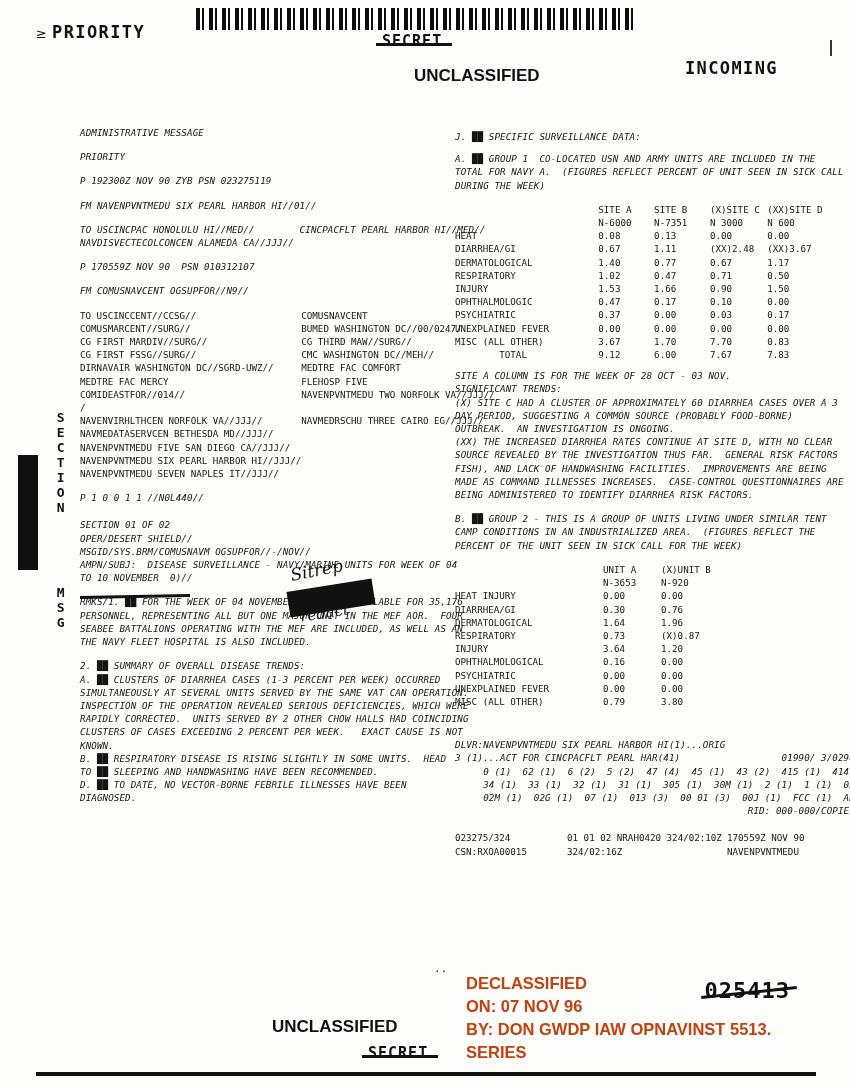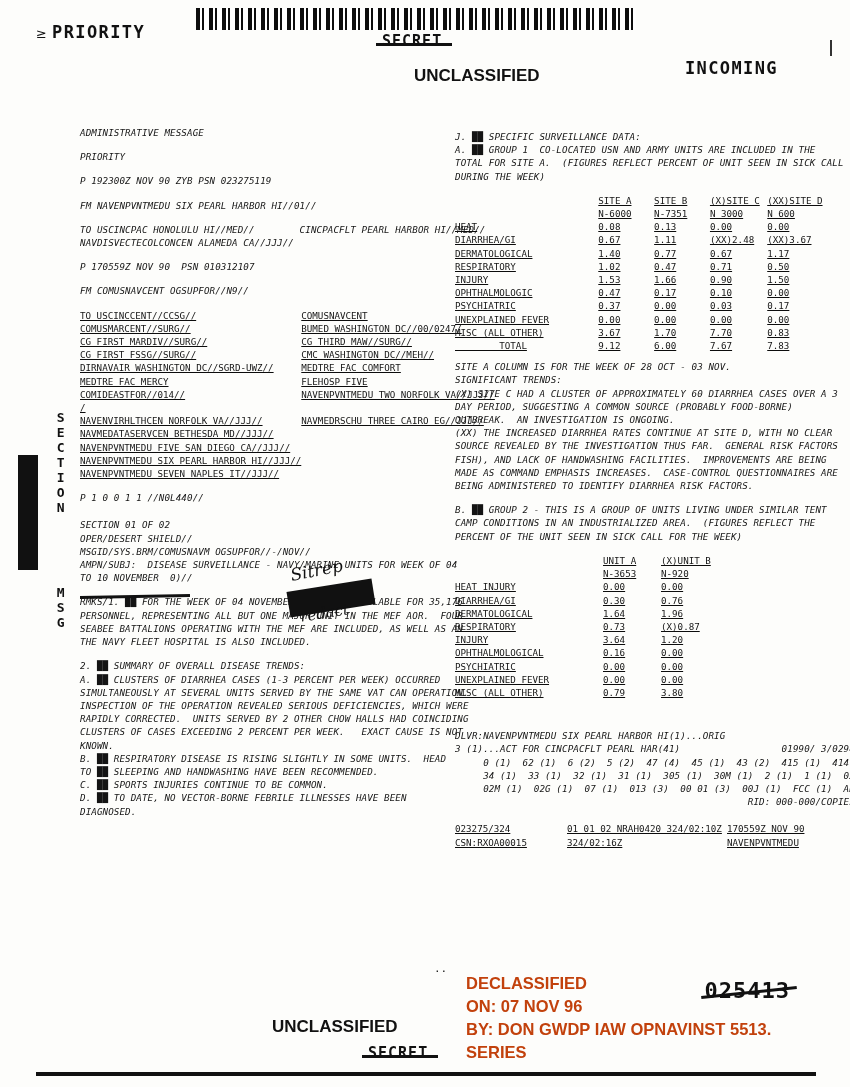--- a/index.html
+++ b/index.html
@@ -150,21 +150,20 @@
 
   .blk { margin-bottom: 11px; }
 
   
   .numtbl {
     font-family: "DejaVu Sans Mono", monospace;
     font-size: 9.2px;
     line-height: 13.2px;
     border-collapse: collapse;
     white-space: pre;
-    text-decoration: underline;
   }
   .numtbl td {
     padding: 0 0 0 0;
     vertical-align: top;
     color: #141414;
   }
   .numtbl td.lbl { width: 148px; }
   .numtbl td.num { width: 58px; text-align: left; }
   #pen-sitrep {
     position: absolute;
@@ -380,38 +379,37 @@
     <div class="tt" style="margin-top:8px">2. ██ SUMMARY OF OVERALL DISEASE TRENDS:</div>
     <div>
       <div class="tt">A. ██ CLUSTERS OF DIARRHEA CASES (1-3 PERCENT PER WEEK) OCCURRED</div>
       <div class="tt">SIMULTANEOUSLY AT SEVERAL UNITS SERVED BY THE SAME VAT CAN OPERATION.</div>
       <div class="tt">INSPECTION OF THE OPERATION REVEALED SERIOUS DEFICIENCIES, WHICH WERE</div>
       <div class="tt">RAPIDLY CORRECTED.  UNITS SERVED BY 2 OTHER CHOW HALLS HAD COINCIDING</div>
       <div class="tt">CLUSTERS OF CASES EXCEEDING 2 PERCENT PER WEEK.   EXACT CAUSE IS NOT</div>
       <div class="tt">KNOWN.</div>
       <div class="tt">B. ██ RESPIRATORY DISEASE IS RISING SLIGHTLY IN SOME UNITS.  HEAD</div>
       <div class="tt">TO ██ SLEEPING AND HANDWASHING HAVE BEEN RECOMMENDED.</div>
-      <div class="tt">C. ██ SPORTS INJURIES CONTINUE TO BE COMMON.</div>
       <div class="tt">D. ██ TO DATE, NO VECTOR-BORNE FEBRILE ILLNESSES HAVE BEEN</div>
       <div class="tt">DIAGNOSED.</div>
     </div>
   </div>
 
   <div id="strike-line"></div>
   <div id="pen-sitrep">Sitrep</div>
   <div id="pen-scribble"></div>
   <div id="pen-redact2">redact</div>
 
   <div id="col-right">
 
-    <div class="tt" style="">J. ██ SPECIFIC SURVEILLANCE DATA:</div>
+    <div class="tt" style="margin-bottom:9px">J. ██ SPECIFIC SURVEILLANCE DATA:</div>
 
     <div class="blk">
       <div class="tt">A. ██ GROUP 1  CO-LOCATED USN AND ARMY UNITS ARE INCLUDED IN THE</div>
-      <div class="tt">TOTAL FOR SITE A.  (FIGURES REFLECT PERCENT OF UNIT SEEN IN SICK CALL</div>
+      <div class="tt">TOTAL FOR NAVY A.  (FIGURES REFLECT PERCENT OF UNIT SEEN IN SICK CALL</div>
       <div class="tt">DURING THE WEEK)</div>
     </div>
 
     <table class="numtbl" style="margin-bottom:8px">
       <thead>
         <tr>
           <td class="lbl"></td>
           <td class="num">SITE A</td>
           <td class="num">SITE B</td>
           <td class="num">(X)SITE C</td>
@@ -501,21 +499,21 @@
 
     <div class="tt">SITE A COLUMN IS FOR THE WEEK OF 28 OCT - 03 NOV.</div>
     <div class="tt">SIGNIFICANT TRENDS:</div>
     <div class="blk">
       <div class="tt">(X) SITE C HAD A CLUSTER OF APPROXIMATELY 60 DIARRHEA CASES OVER A 3</div>
       <div class="tt">DAY PERIOD, SUGGESTING A COMMON SOURCE (PROBABLY FOOD-BORNE)</div>
       <div class="tt">OUTBREAK.  AN INVESTIGATION IS ONGOING.</div>
       <div class="tt">(XX) THE INCREASED DIARRHEA RATES CONTINUE AT SITE D, WITH NO CLEAR</div>
       <div class="tt">SOURCE REVEALED BY THE INVESTIGATION THUS FAR.  GENERAL RISK FACTORS</div>
       <div class="tt">FISH), AND LACK OF HANDWASHING FACILITIES.  IMPROVEMENTS ARE BEING</div>
-      <div class="tt">MADE AS COMMAND EMPHASIS INCREASES.  CASE-CONTROL QUESTIONNAIRES ARE</div>
+      <div class="tt">MADE AS COMMAND ILLNESSES INCREASES.  CASE-CONTROL QUESTIONNAIRES ARE</div>
       <div class="tt">BEING ADMINISTERED TO IDENTIFY DIARRHEA RISK FACTORS.</div>
     </div>
 
     <div class="blk">
       <div class="tt">B. ██ GROUP 2 - THIS IS A GROUP OF UNITS LIVING UNDER SIMILAR TENT</div>
       <div class="tt">CAMP CONDITIONS IN AN INDUSTRIALIZED AREA.  (FIGURES REFLECT THE</div>
       <div class="tt">PERCENT OF THE UNIT SEEN IN SICK CALL FOR THE WEEK)</div>
     </div>
 
     <table class="numtbl">

